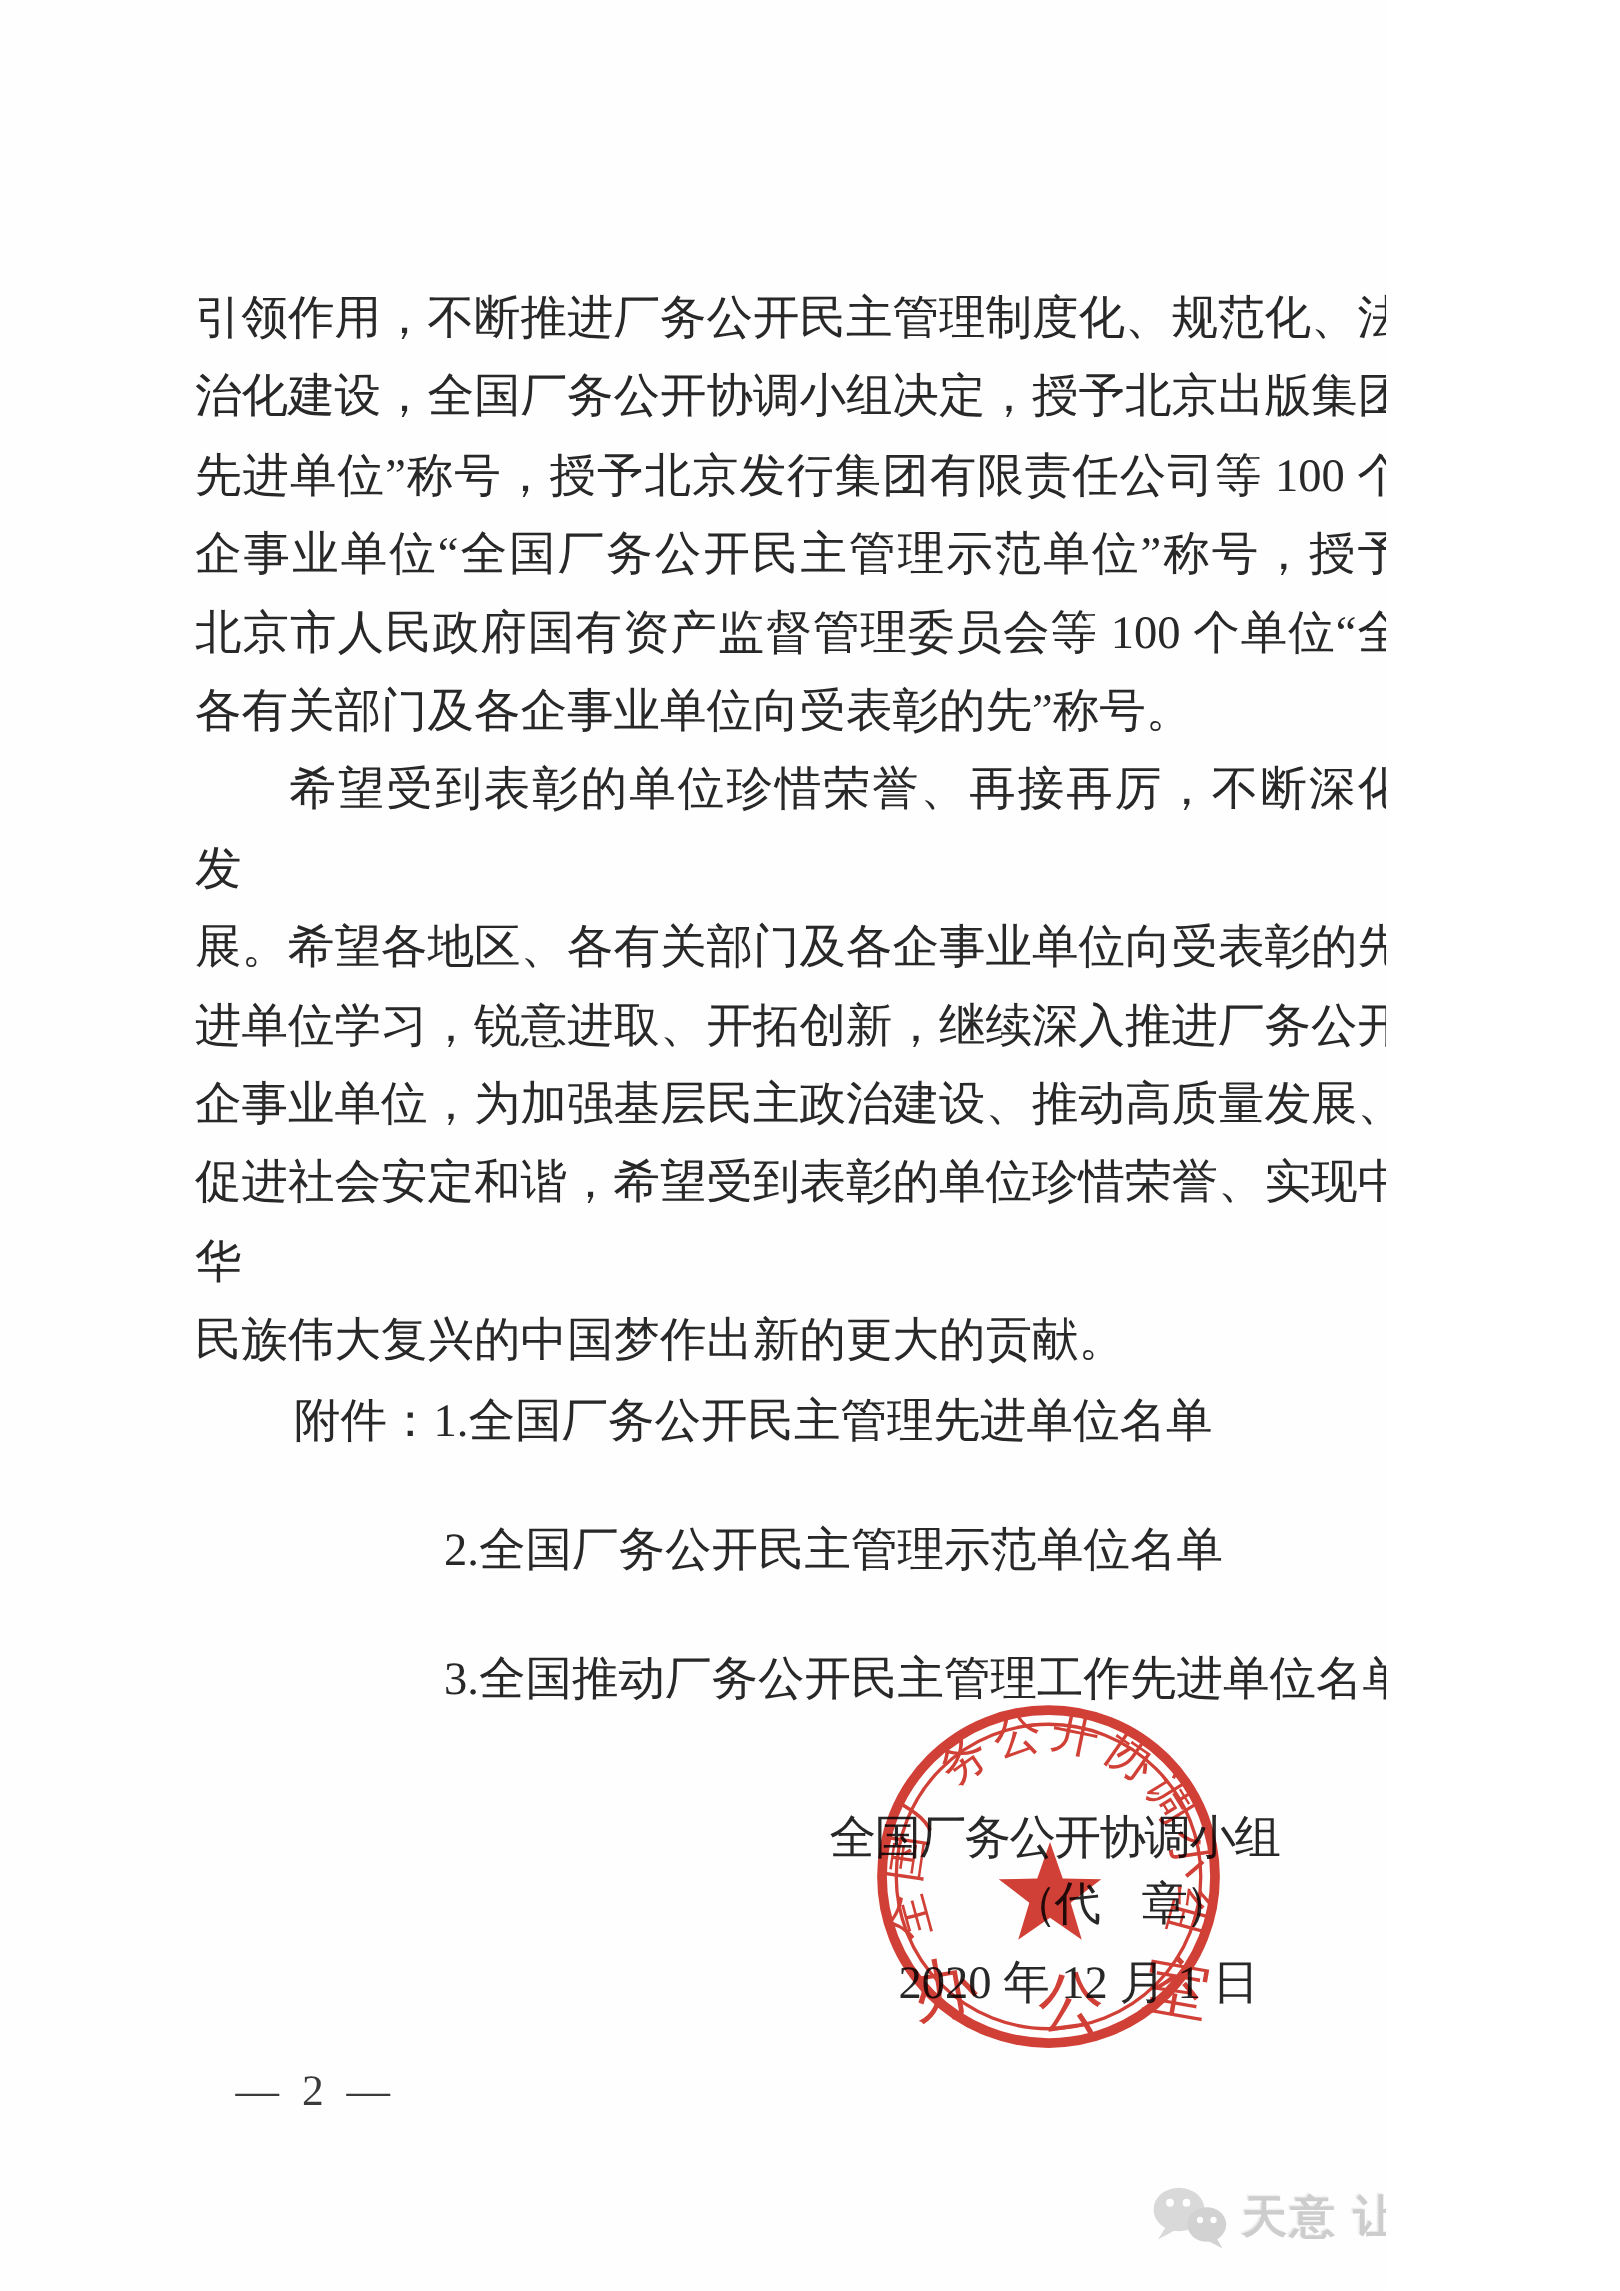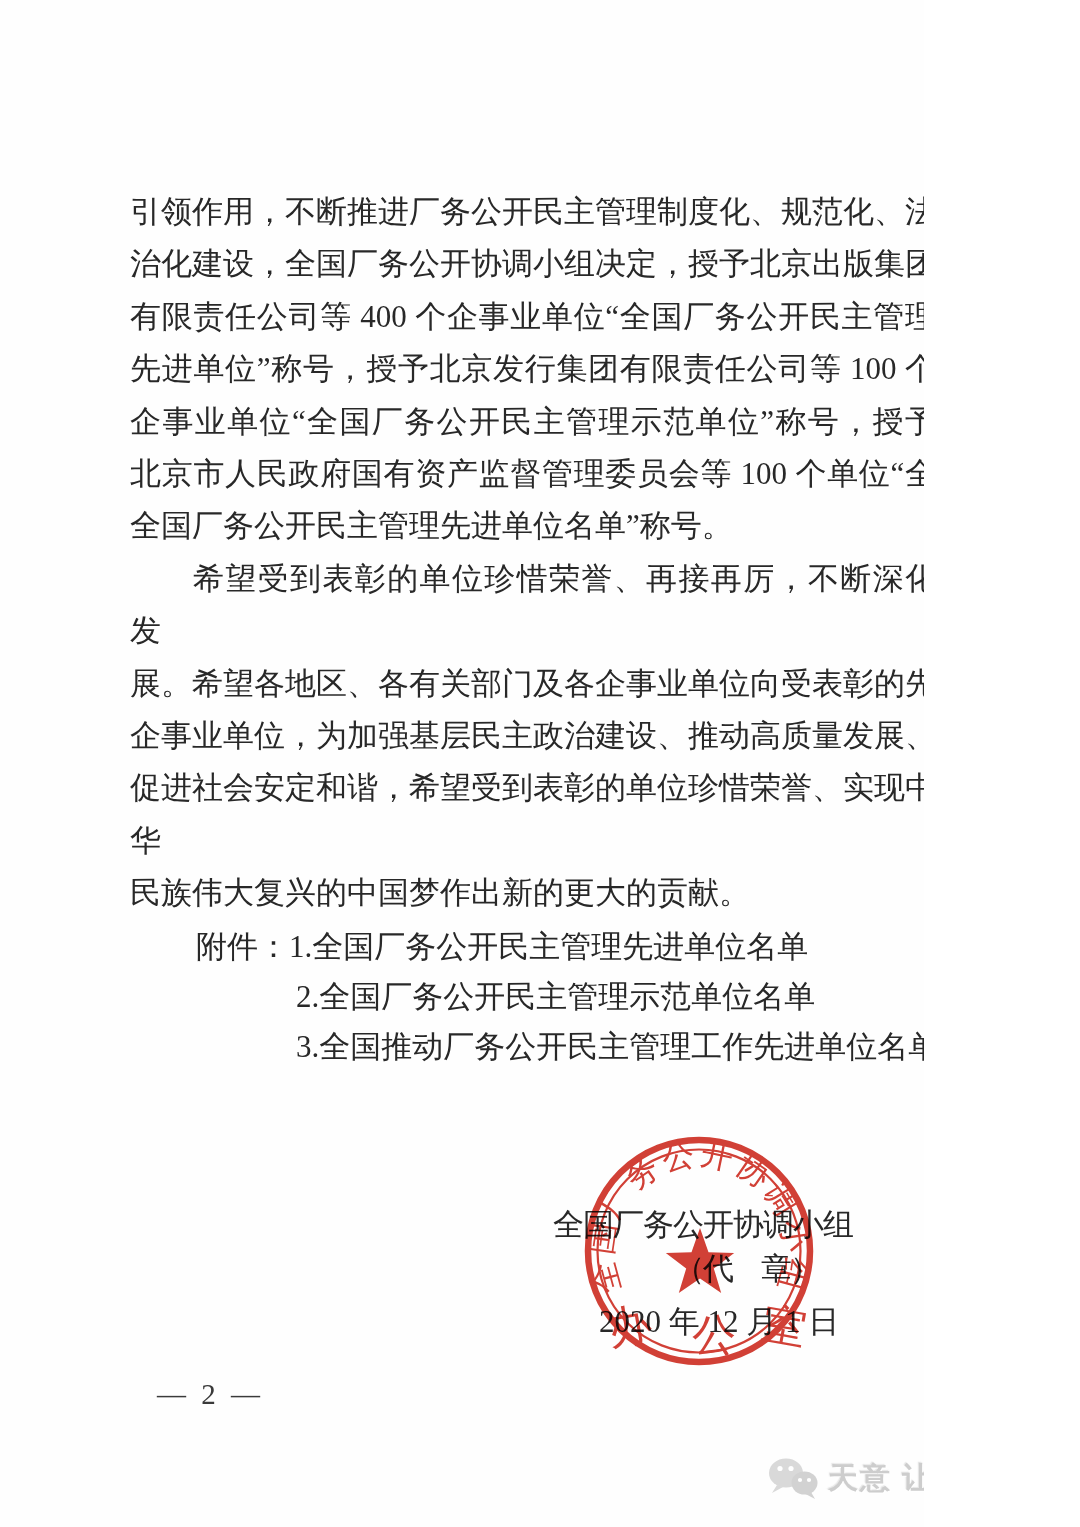--- a/index.html
+++ b/index.html
@@ -36,21 +36,21 @@
     left: 130px; top: 922px;
     width: 820px;
   }
   .attachments .line {
     line-height: 50px;
     text-align: center;
     text-align-last: left;
     white-space: nowrap;
   }
   .att-first { padding-left: 66px; }
-  .att-rest  { padding-left: 166px; }
+  .att-rest  { padding-left: 166px; margin-top: 36px; }
   
   .sig-org {
     position: absolute;
     left: 553px; top: 1205px;
     font-size: 31px; line-height: 40px;
     letter-spacing: -1px;
     white-space: nowrap;
   }
   .sig-note {
     position: absolute;
@@ -104,27 +104,27 @@
   }
 </style>
 </head>
 <body>
 
 <div class="page">
 
   <section class="body-text">
     <div class="line">引领作用，不断推进厂务公开民主管理制度化、规范化、法</div>
     <div class="line">治化建设，全国厂务公开协调小组决定，授予北京出版集团</div>
-    <div class="line">有限责任公司等 400 个企事业单位“全国厂务公开民主管理</div>
     <div class="line">先进单位”称号，授予北京发行集团有限责任公司等 100 个</div>
     <div class="line">企事业单位“全国厂务公开民主管理示范单位”称号，授予</div>
     <div class="line">北京市人民政府国有资产监督管理委员会等 100 个单位“全</div>
-    <div class="line para-end">全国厂务公开民主管理先进单位名单”称号。</div>
+    <div class="line para-end">各有关部门及各企事业单位向受表彰的先”称号。</div>
     <div class="line indent">希望受到表彰的单位珍惜荣誉、再接再厉，不断深化发</div>
     <div class="line">展。希望各地区、各有关部门及各企事业单位向受表彰的先</div>
+    <div class="line">进单位学习，锐意进取、开拓创新，继续深入推进厂务公开</div>
     <div class="line">企事业单位，为加强基层民主政治建设、推动高质量发展、</div>
     <div class="line">促进社会安定和谐，希望受到表彰的单位珍惜荣誉、实现中华</div>
     <div class="line para-end">民族伟大复兴的中国梦作出新的更大的贡献。</div>
   </section>
 
   <section class="attachments">
     <div class="line att-first">附件：1.全国厂务公开民主管理先进单位名单</div>
     <div class="line att-rest">2.全国厂务公开民主管理示范单位名单</div>
     <div class="line att-rest">3.全国推动厂务公开民主管理工作先进单位名单</div>
   </section>

